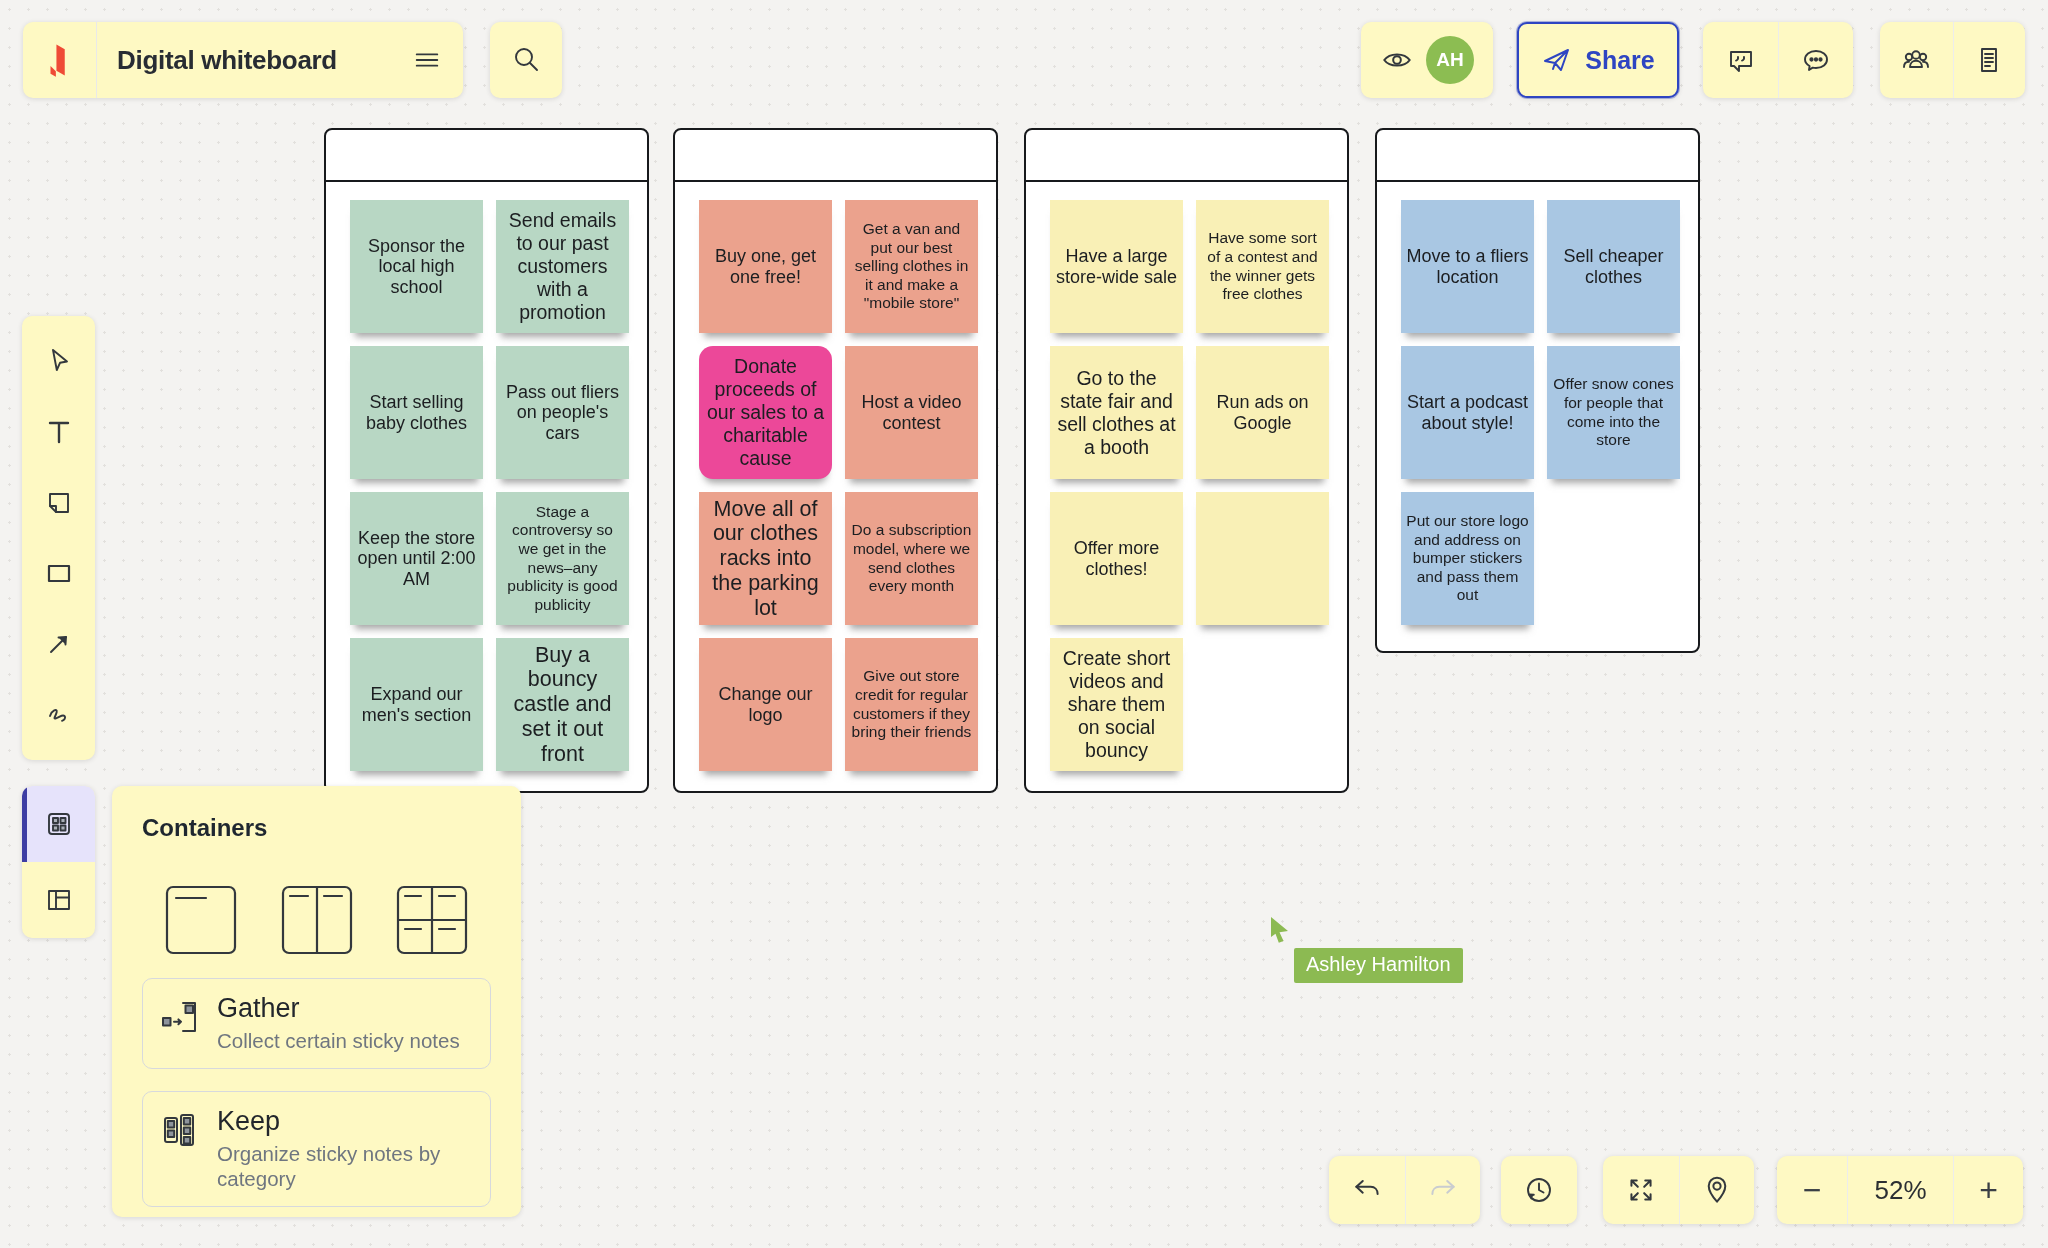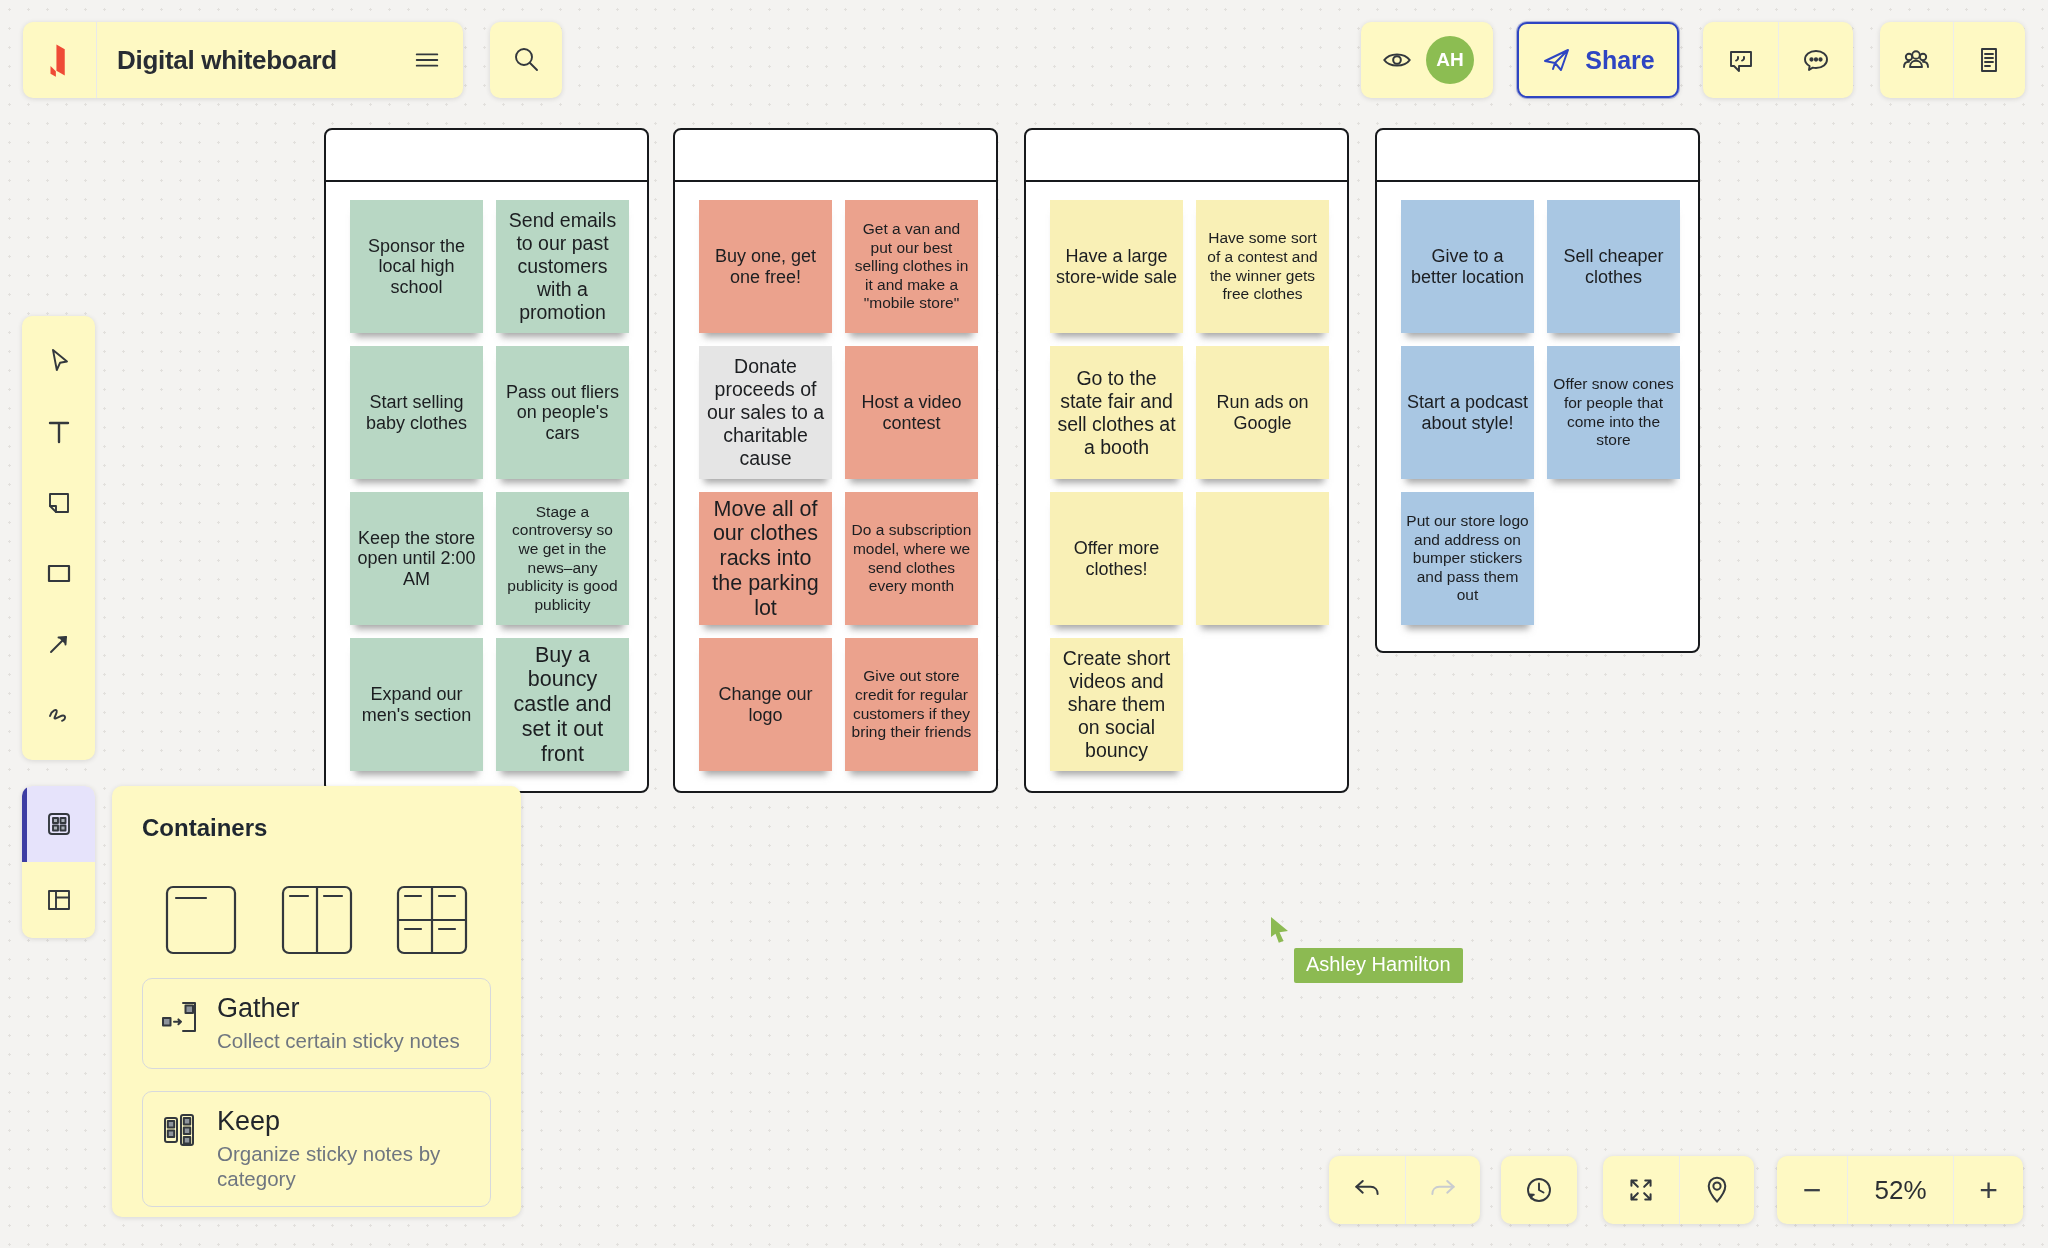--- a/index.html
+++ b/index.html
@@ -95,21 +95,21 @@
       <div class="note note-sm" style="background: rgb(184, 215, 196);">Stage a controversy so we get in the news–any publicity is good publicity</div>
       <div class="note note-lg" style="background: rgb(184, 215, 196);">Expand our men's section</div>
       <div class="note note-ml" style="background: rgb(184, 215, 196);">Buy a bouncy castle and set it out front</div>
     </div>
 </div>
 <div class="board-container" style="left:673px; top:128px; width:325px; height:665px;">
   <div class="container-header"></div>
   <div class="notes">
       <div class="note note-lg" style="background: rgb(235, 162, 141);">Buy one, get one free!</div>
       <div class="note note-sm" style="background: rgb(235, 162, 141);">Get a van and put our best selling clothes in it and make a "mobile store"</div>
-      <div class="note note-md" style="background: #e5e5e5;">Donate proceeds of our sales to a charitable cause</div>
+      <div class="note note-md" style="background: #ec4899; border-radius: 14px;">Donate proceeds of our sales to a charitable cause</div>
       <div class="note note-lg" style="background: rgb(235, 162, 141);">Host a video contest</div>
       <div class="note note-ml" style="background: rgb(235, 162, 141);">Move all of our clothes racks into the parking lot</div>
       <div class="note note-sm" style="background: rgb(235, 162, 141);">Do a subscription model, where we send clothes every month</div>
       <div class="note note-lg" style="background: rgb(235, 162, 141);">Change our logo</div>
       <div class="note note-sm" style="background: rgb(235, 162, 141);">Give out store credit for regular customers if they bring their friends</div>
     </div>
 </div>
 <div class="board-container" style="left:1024px; top:128px; width:325px; height:665px;">
   <div class="container-header"></div>
   <div class="notes">
@@ -118,21 +118,21 @@
       <div class="note note-md" style="background: rgb(249, 240, 182);">Go to the state fair and sell clothes at a booth</div>
       <div class="note note-lg" style="background: rgb(249, 240, 182);">Run ads on Google</div>
       <div class="note note-lg" style="background: rgb(249, 240, 182);">Offer more clothes!</div>
       <div class="note note-lg" style="background: rgb(249, 240, 182);"></div>
       <div class="note note-md" style="background: rgb(249, 240, 182);">Create short videos and share them on social bouncy</div>
     </div>
 </div>
 <div class="board-container" style="left:1375px; top:128px; width:325px; height:525px;">
   <div class="container-header"></div>
   <div class="notes">
-      <div class="note note-lg" style="background: rgb(169, 199, 227);">Give to a better location</div>
+      <div class="note note-lg" style="background: rgb(169, 199, 227);">Move to a fliers location</div>
       <div class="note note-lg" style="background: rgb(169, 199, 227);">Sell cheaper clothes</div>
       <div class="note note-lg" style="background: rgb(169, 199, 227);">Start a podcast about style!</div>
       <div class="note note-sm" style="background: rgb(169, 199, 227);">Offer snow cones for people that come into the store</div>
       <div class="note note-sm" style="background: rgb(169, 199, 227);">Put our store logo and address on bumper stickers and pass them out</div>
     </div>
 </div>
 
 <div class="panel titlebar">
   <div class="logo-cell">
     <span>

